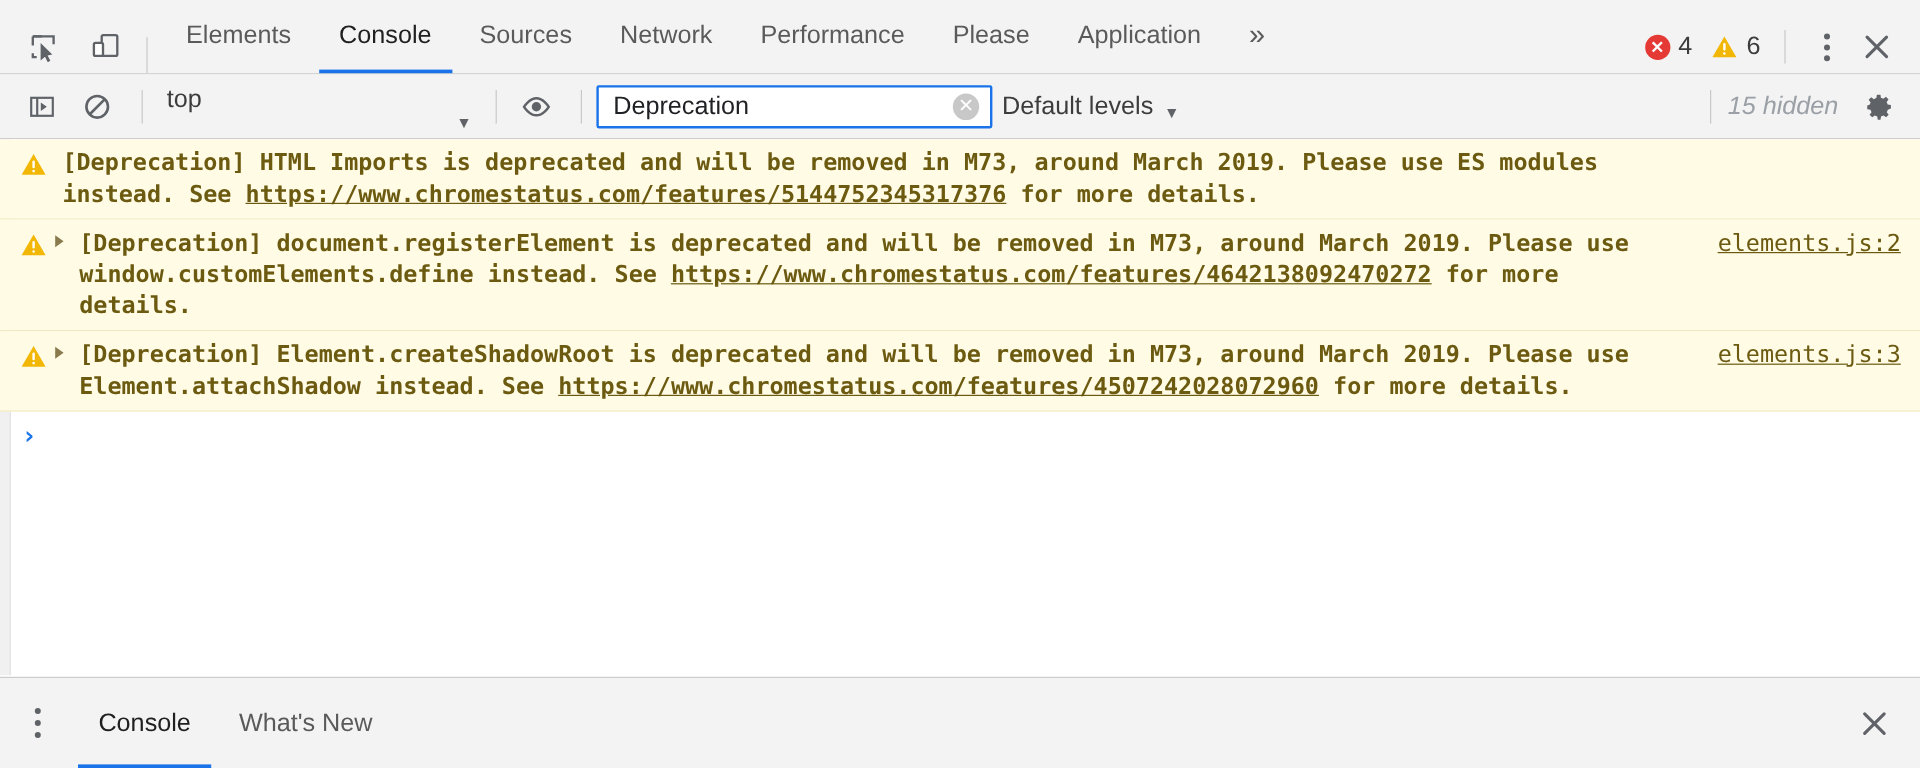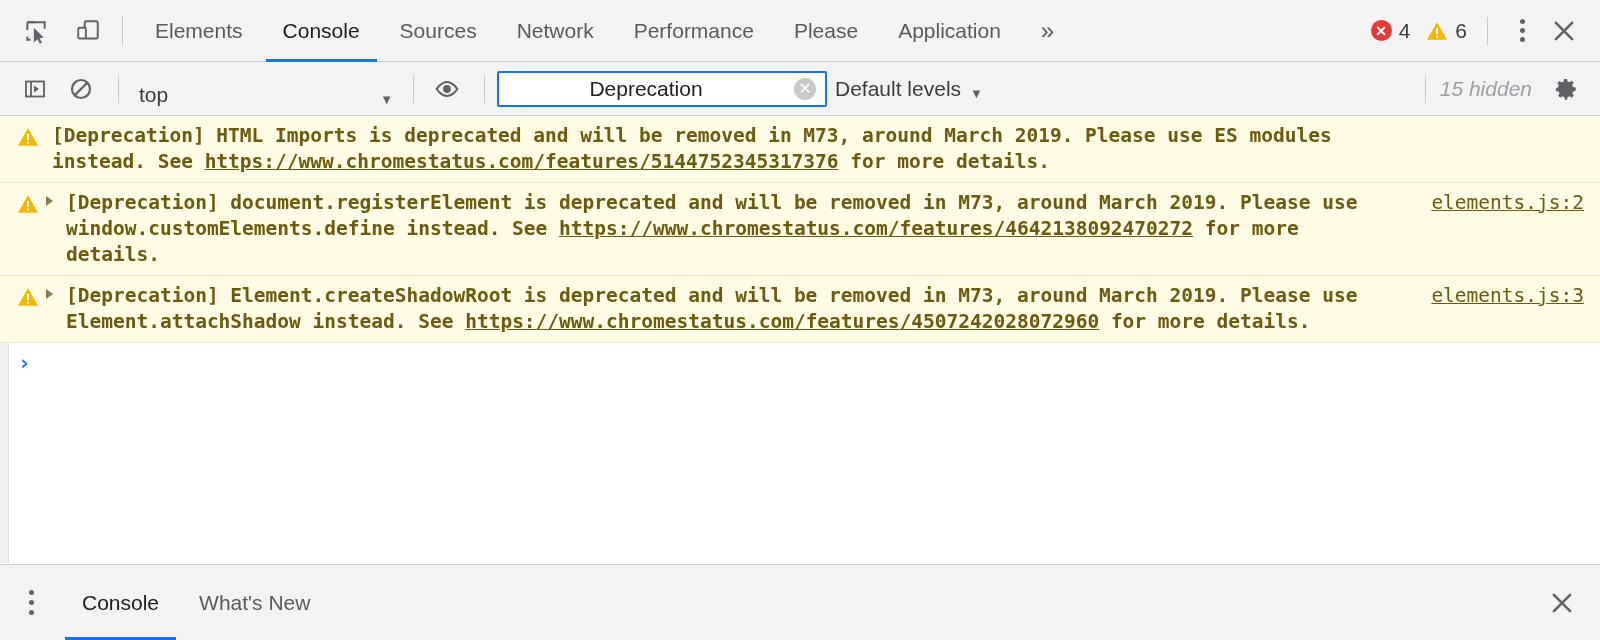--- a/index.html
+++ b/index.html
@@ -9,21 +9,21 @@
     font-family: "Liberation Sans", sans-serif;
     overflow: hidden;
   }
   body { position: relative; }
 
   
   .tabbar {
     position: absolute; left: 0; top: 0; width: 1600px; height: 62px;
     background: #f3f3f3;
     border-bottom: 1px solid #cdcdcd;
-    display: flex; align-items: center;
+    display: flex; align-items: flex-end;
   }
   .tb-iconbtn {
     width: 44px; height: 44px; margin-left: 8px;
     display: flex; align-items: center; justify-content: center;
     border-radius: 2px;
   }
   .tb-iconbtn:first-child { margin-left: 14px; }
   .tb-sep {
     width: 1px; height: 30px; background: #c9c9c9; margin: 0 12px;
   }
@@ -72,34 +72,35 @@
     position: absolute; left: 0; top: 62px; width: 1600px; height: 54px;
     background: #f3f3f3; border-bottom: 1px solid #cdcdcd;
     display: flex; align-items: center; padding: 0 14px;
   }
   .fb-btn {
     width: 42px; height: 42px; display: flex; align-items: center; justify-content: center;
     margin-right: 4px;
   }
   .fb-sep { width: 1px; height: 28px; background: #c9c9c9; margin: 0 12px; }
   .ctx-select {
-    display: flex; align-items: flex-end; width: 270px; height: 36px;
+    display: flex; align-items: flex-start; width: 270px; height: 36px;
     padding: 0 8px;
+    flex-direction: column;
   }
   .ctx-label { font-size: 21px; color: #3c3c3c; }
   .ctx-arrow { margin-left: auto; font-size: 13px; color: #5f6368; }
   .filter-input-wrap {
     position: relative; width: 330px; height: 36px;
     border: 2px solid #1a73e8; background: #fff; border-radius: 2px;
     display: flex; align-items: center; padding: 0 12px;
   }
   .filter-input-wrap input {
     border: 0; outline: 0; font-size: 21px; color: #202124;
     font-family: "Liberation Sans", sans-serif;
-    width: 270px; background: transparent; text-align: center;
+    width: 270px; background: transparent;
   }
   .clear-x {
     position: absolute; right: 9px; top: 50%; transform: translateY(-50%);
     width: 22px; height: 22px; border-radius: 50%; background: #c8c8c8;
     display: flex; align-items: center; justify-content: center;
     color: #fff; font-size: 16px; line-height: 1;
   }
   .levels {
     display: flex; align-items: flex-end; gap: 9px;
     margin-left: 8px; font-size: 21px; color: #3c3c3c;

